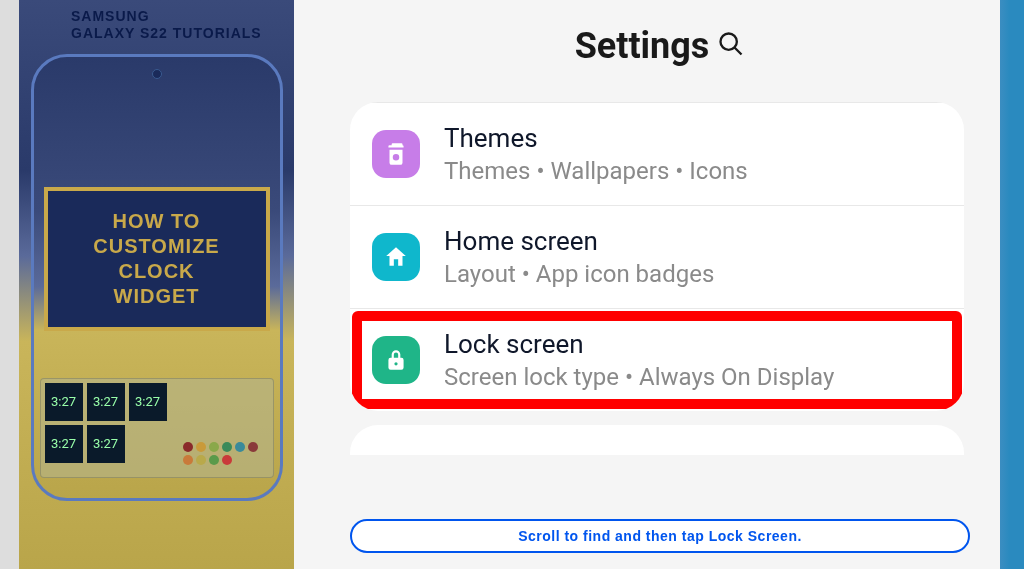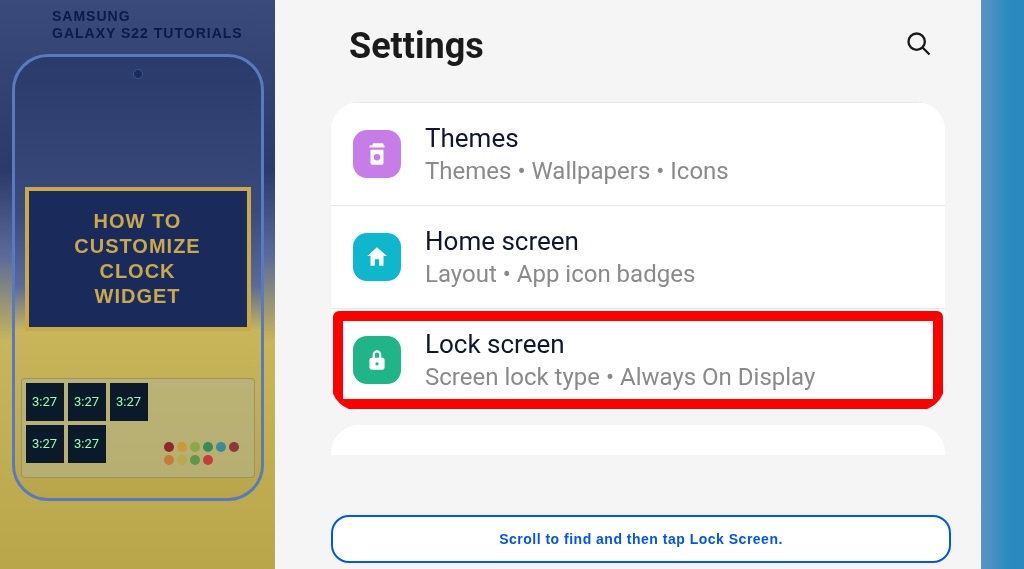--- a/index.html
+++ b/index.html
@@ -11,20 +11,21 @@
       font-family: -apple-system, BlinkMacSystemFont, 'Segoe UI', Roboto, sans-serif;
       width: 1024px;
       height: 569px;
       overflow: hidden;
       position: relative;
       background: #ddd;
     }
     .layout {
       display: flex;
       height: 100%;
+      margin-left: 19px;
     }
     .sidebar {
       width: 275px;
       height: 100%;
       background: linear-gradient(180deg, #3a4a7a 0%, #2a3a6a 30%, #5a6a9a 45%, #c9b55a 60%, #b9a54a 100%);
       position: relative;
       flex-shrink: 0;
     }
     .sidebar-header {
       padding: 8px 0 0 52px;
@@ -122,21 +123,21 @@
       position: absolute;
       top: 0;
       left: 0;
       width: 706px;
       height: 569px;
       background: #f5f5f5;
     }
     .settings-header {
       display: flex;
       align-items: center;
-      justify-content: space-between;
+      justify-content: center;
       padding: 22px 40px 12px 74px;
     }
     .settings-title {
       font-size: 36px;
       font-weight: 700;
       color: #1a1a1a;
     }
     .search-icon-wrap {
       cursor: pointer;
       padding: 8px;
@@ -215,24 +216,24 @@
       margin: 14px 36px 0 56px;
       background: #fff;
       border-radius: 28px 28px 0 0;
       padding-top: 10px;
       height: 30px;
       overflow: hidden;
       padding-left: 22px;
     }
     .instruction-bar {
       position: absolute;
-      bottom: 6px;
+      bottom: 16px;
       left: 56px;
       width: 620px;
-      height: 48px;
+      height: 34px;
       background: #fff;
       border: 2px solid #0055ee;
       border-radius: 18px;
       display: flex;
       align-items: center;
       justify-content: center;
       z-index: 10;
     }
     .instruction-text {
       color: #0055ee;

